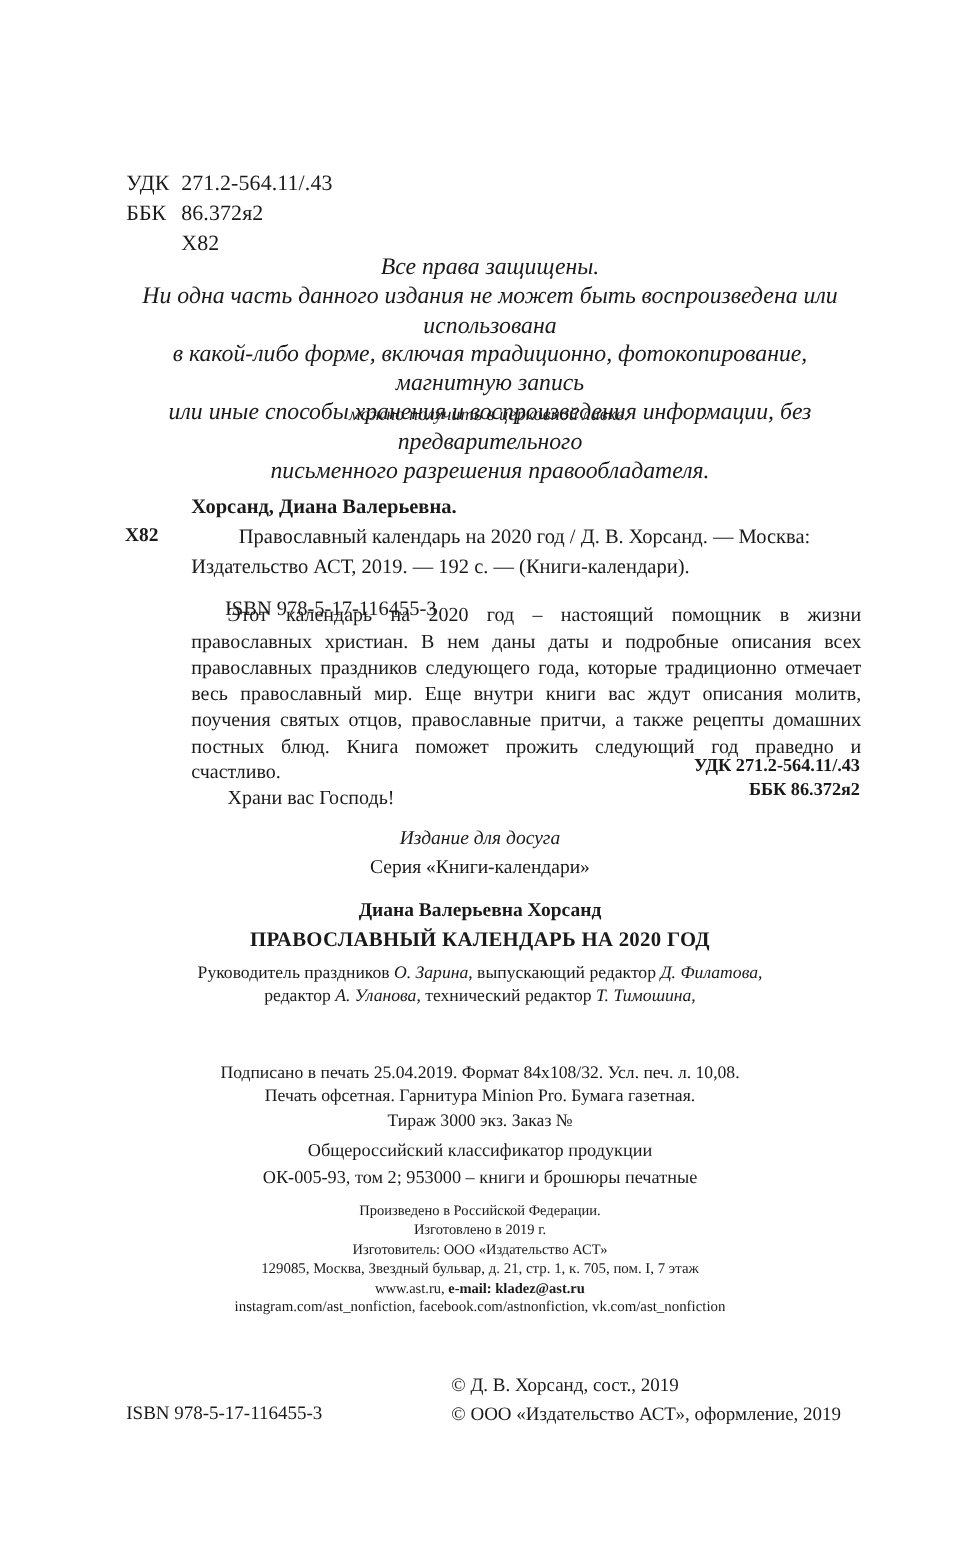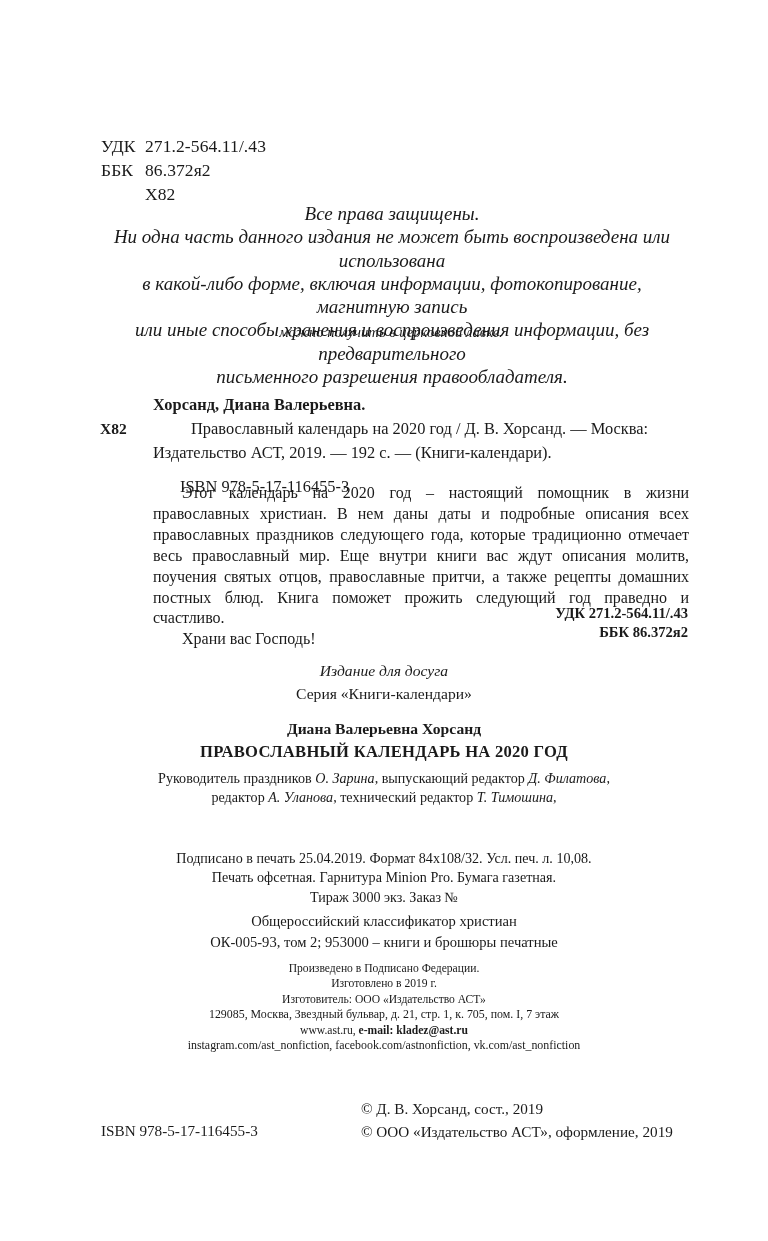--- a/index.html
+++ b/index.html
@@ -226,21 +226,21 @@
 
   <div class="udk-block">
     <div class="udk-row"><span class="udk-label">УДК</span><span>271.2-564.11/.43</span></div>
     <div class="udk-row"><span class="udk-label">ББК</span><span>86.372я2</span></div>
     <div class="udk-shelf">Х82</div>
   </div>
 
   <div class="rights">
     <span class="lead">Все права защищены.</span>
     <span class="lead">Ни одна часть данного издания не может быть воспроизведена или использована</span>
-    <span class="lead">в какой-либо форме, включая информации, фотокопирование, магнитную запись</span>
+    <span class="lead">в какой-либо форме, включая традиционно, фотокопирование, магнитную запись</span>
     <span class="lead">или иные способы хранения и воспроизведения информации, без предварительного</span>
     <span class="lead">письменного разрешения правообладателя.</span>
   </div>
 
   <div class="calnote">
     <div>можно получить в церковной лавке.</div>
   </div>
 
   <div class="card">
     <div class="card-author">Хорсанд, Диана Валерьевна.</div>
@@ -276,26 +276,26 @@
     <div><span>редактор </span><span class="it">А. Уланова</span><span>, технический редактор </span><span class="it">Т. Тимошина</span><span>,</span></div>
   </div>
 
   <div class="printinfo">
     <div>Подписано в печать 25.04.2019. Формат 84х108/32. Усл. печ. л. 10,08.</div>
     <div>Печать офсетная. Гарнитура Minion Pro. Бумага газетная.</div>
     <div>Тираж 3000 экз. Заказ №</div>
   </div>
 
   <div class="classifier">
-    <div>Общероссийский классификатор христиан</div>
+    <div>Общероссийский классификатор продукции</div>
     <div>ОК-005-93, том 2; 953000 – книги и брошюры печатные</div>
   </div>
 
   <div class="pubinfo">
-    <div>Произведено в Подписано Федерации.</div>
+    <div>Произведено в Российской Федерации.</div>
     <div>Изготовлено в 2019 г.</div>
     <div>Изготовитель: ООО «Издательство АСТ»</div>
     <div class="addr">129085, Москва, Звездный бульвар, д. 21, стр. 1, к. 705, пом. I, 7 этаж</div>
     <div><span>www.ast.ru</span><span>, </span><span class="bd">e-mail: kladez@ast.ru</span></div>
     <div class="social">instagram.com/ast_nonfiction, facebook.com/astnonfiction, vk.com/ast_nonfiction</div>
   </div>
 
   <div class="bottom">
     <div class="bottom-isbn">ISBN 978-5-17-116455-3</div>
     <div class="bottom-rights">© Д. В. Хорсанд, сост., 2019</div>

